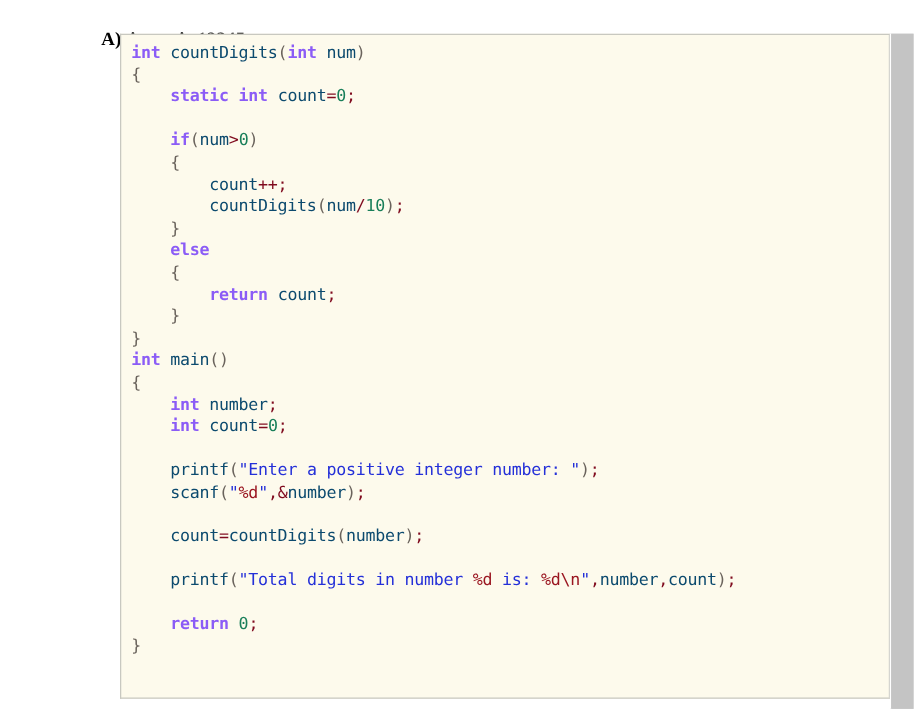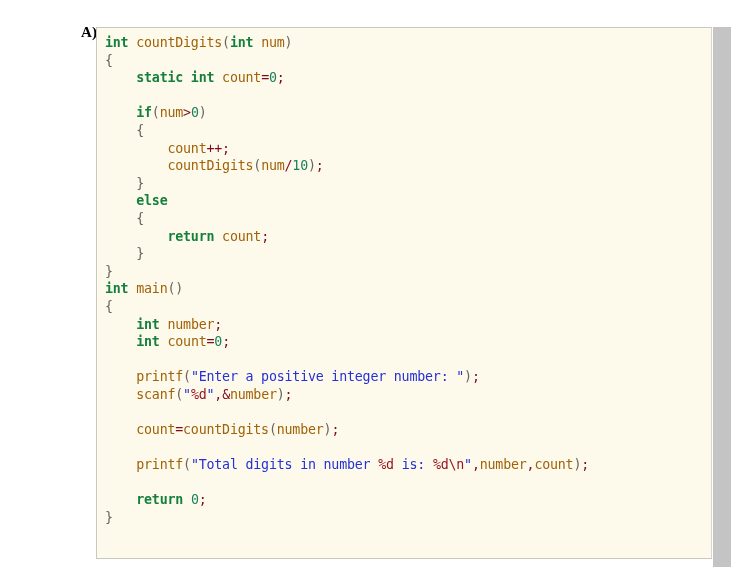--- a/index.html
+++ b/index.html
@@ -54,22 +54,22 @@
     font-size: 13.3px;
     line-height: 17.6px;
     color: #6a635c;
     white-space: pre;
     letter-spacing: -0.2px;
     -webkit-font-smoothing: none;
   }
   .code .ln { display: block; min-height: 17.6px; }
 
   
-  .kw   { color: #15803d; font-weight: bold; }
-  .id   { color: #a16207; }
+  .kw   { color: #8b5cf6; font-weight: bold; }
+  .id   { color: #0c4a6e; }
   .punc { color: #6a635c; }
   .op   { color: #7f0a1e; }
   .num  { color: #1a7f5a; }
   .str  { color: #2430d8; }
   .esc  { color: #9a1520; }
 
   
   .scrollbar {
     position: absolute;
     left: 712px;

